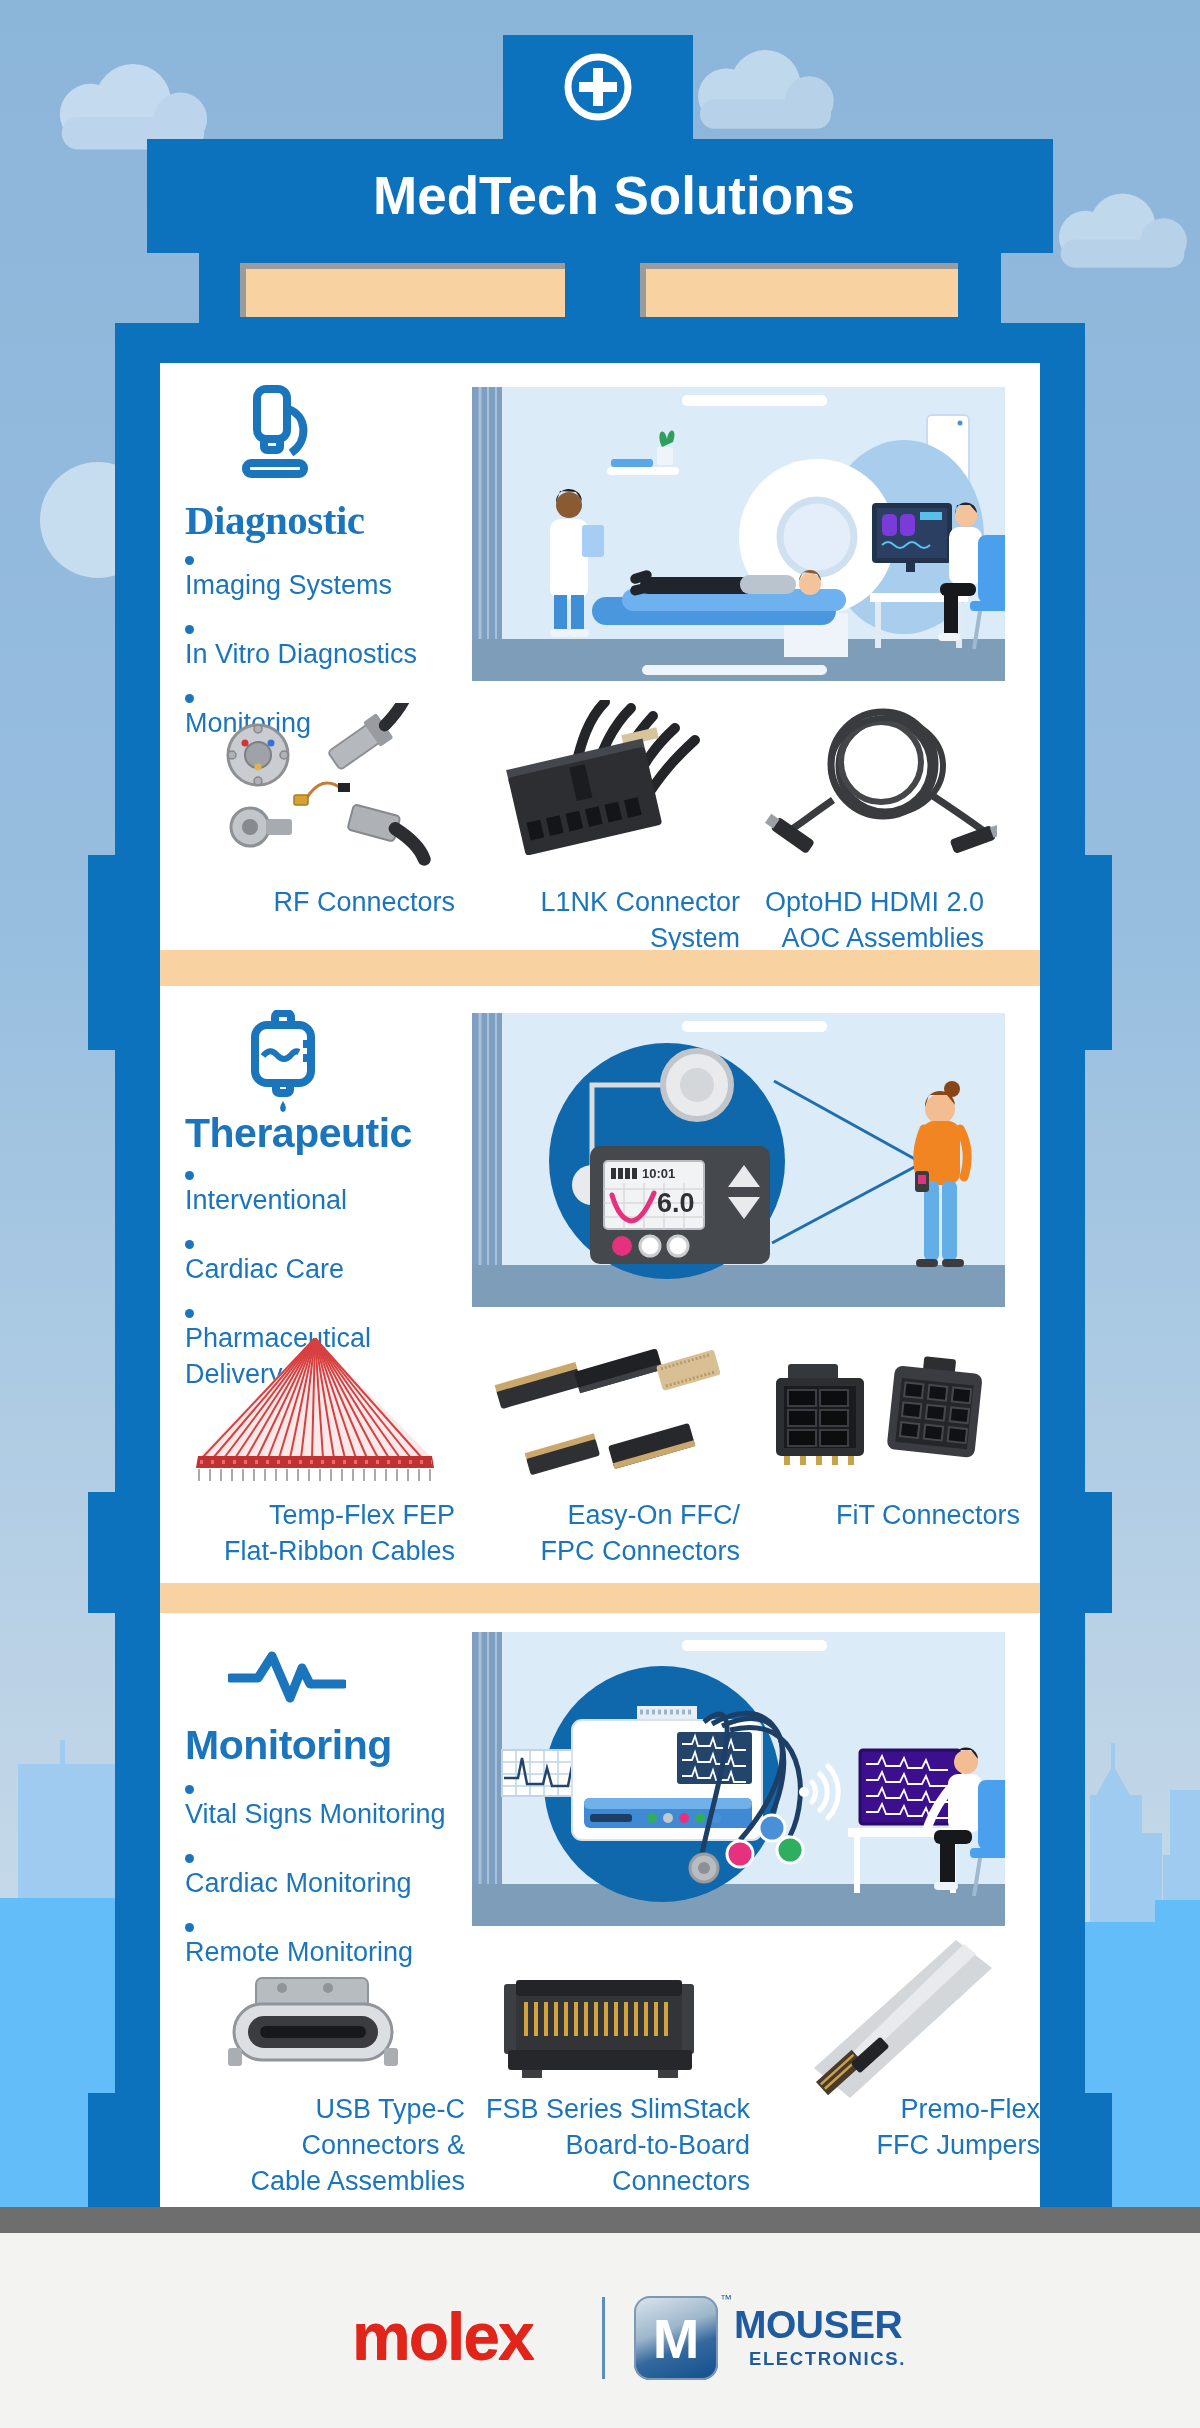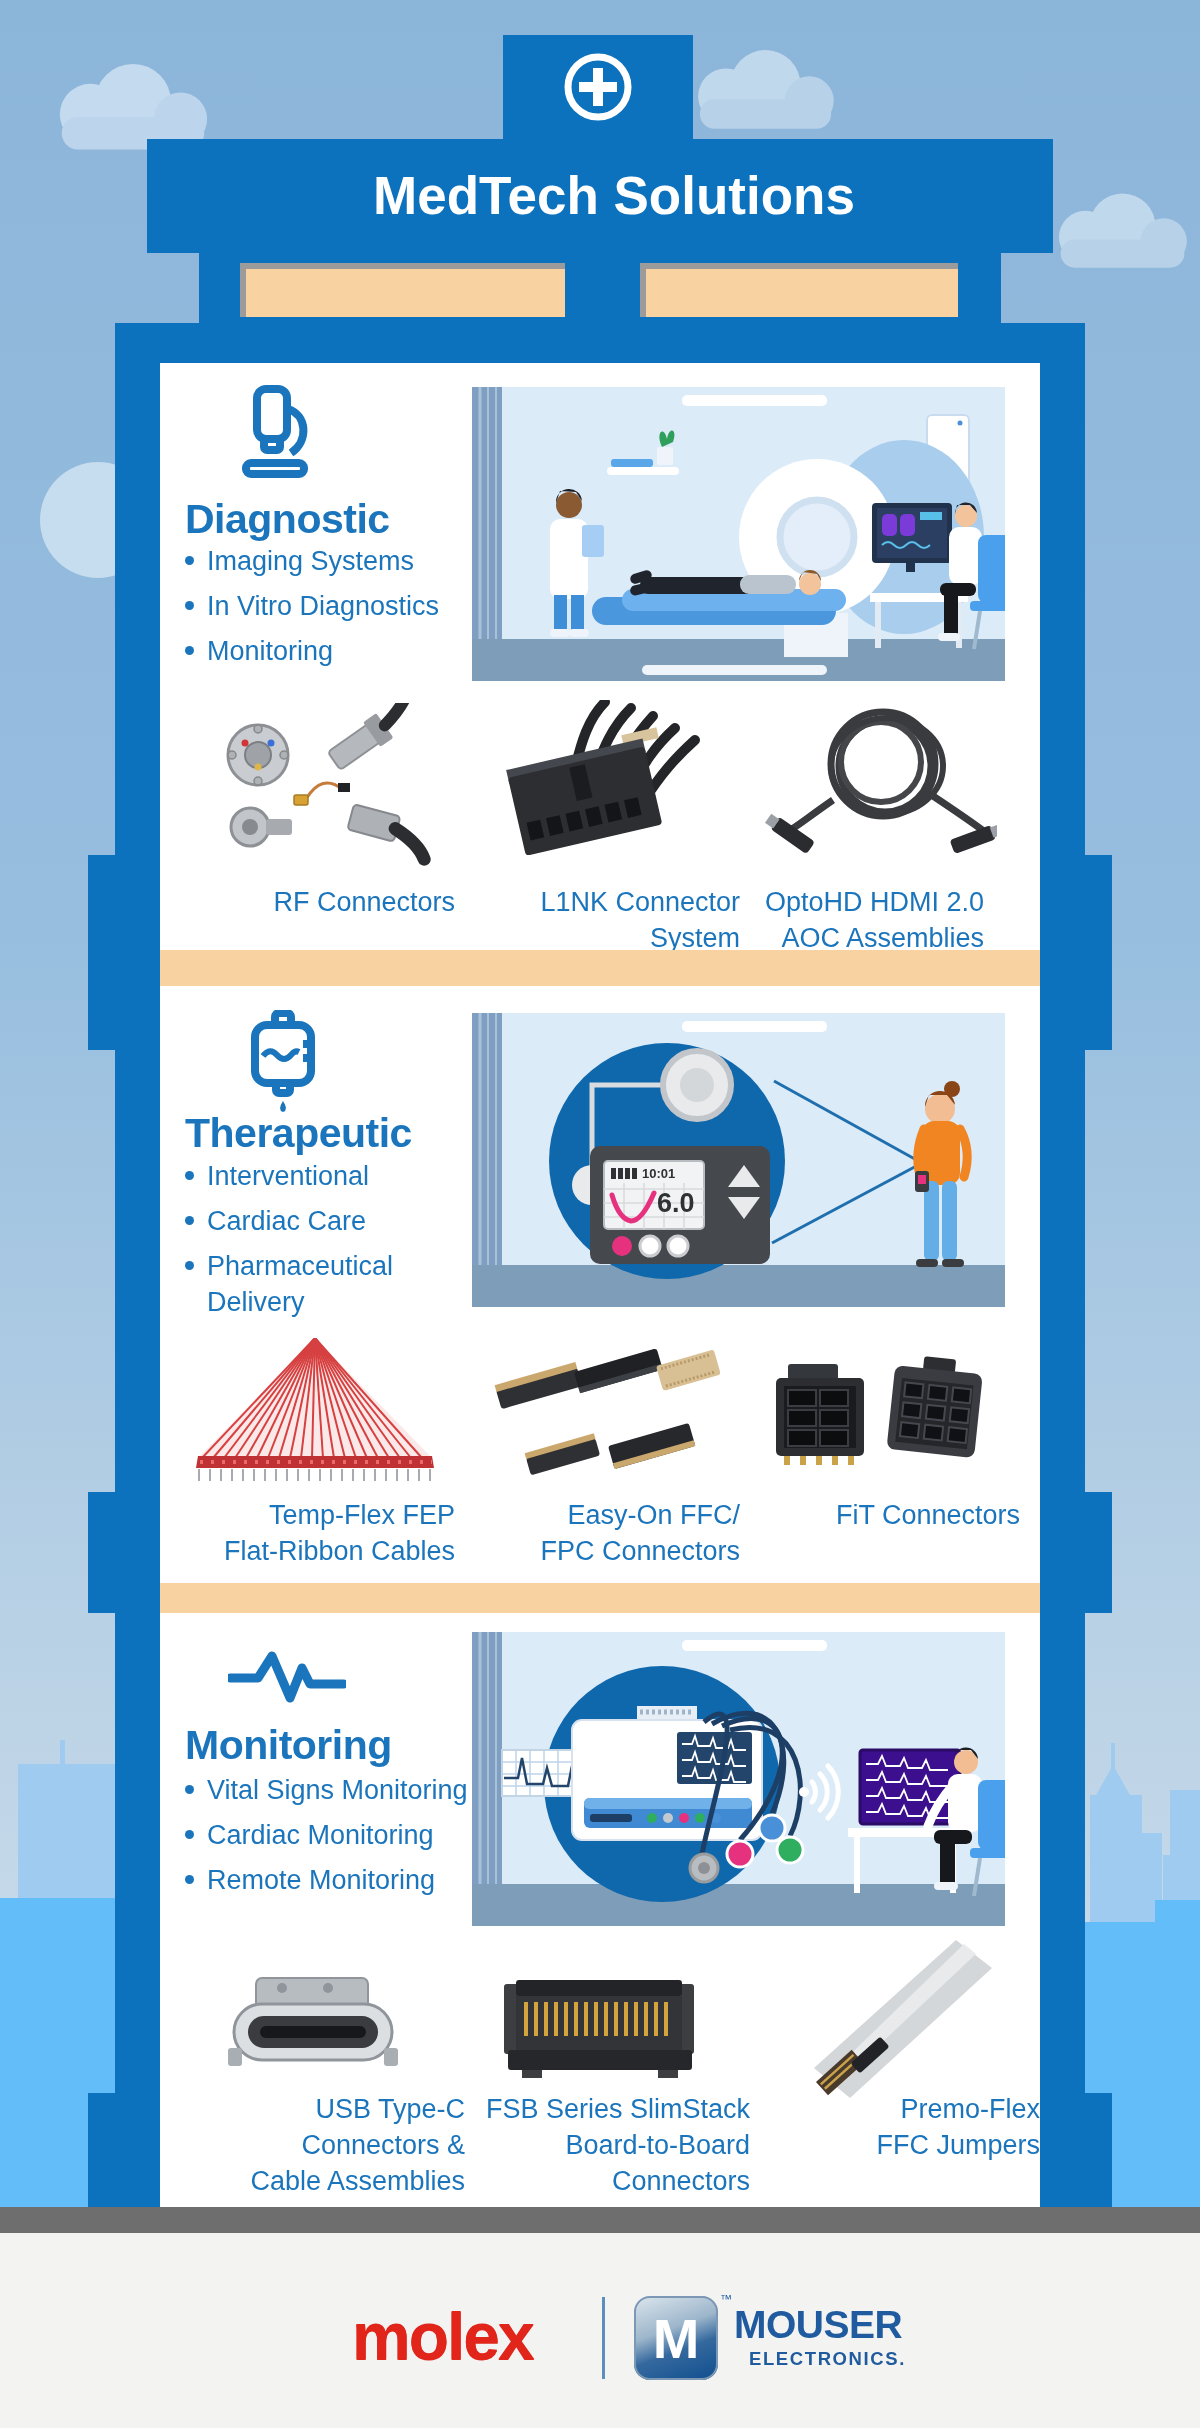--- a/index.html
+++ b/index.html
@@ -3,21 +3,21 @@
 <meta charset="utf-8">
 <style>
   html,body{margin:0;padding:0;}
   body{font-family:"Liberation Sans","DejaVu Sans",sans-serif;}
   .stage{position:relative;width:1200px;height:2428px;overflow:hidden;
          background:linear-gradient(180deg,#8cb5da 0%,#97bedf 38%,#bcd3e6 70%,#d9e6ef 100%);}
   .abs{position:absolute;}
   .blue{background:#0d72bd;}
   .card{background:#ffffff;}
   .sec-title{color:#1b75bc;font-weight:bold;font-size:41px;letter-spacing:-0.5px;}
-  .bullet{display:flex;gap:13px;margin-bottom:9px;color:#1b75bc;font-size:27px;line-height:36px;}
+  .bullet{display:flex;gap:2px;margin-bottom:9px;color:#1b75bc;font-size:27px;line-height:36px;flex-direction:column;}
   .bullet .dot{width:9px;height:9px;border-radius:50%;background:#1b75bc;flex:0 0 auto;margin-top:13px;}
   .bullet .btext{white-space:pre-line;}
   .plabel{color:#1b75bc;font-size:27px;line-height:36px;text-align:right;white-space:pre-line;}
   .hdr-title{color:#ffffff;font-weight:bold;font-size:53px;text-align:center;line-height:114px;padding-left:28px;}
   .window{background:#f9d2a2;border-top:6px solid #9b9b9b;border-left:6px solid #9b9b9b;box-sizing:border-box;}
   .divider{background:#f9d2a2;}
   .grayband{background:#6e6e6e;}
   .footer{background:#f3f3f2;}
   .molex{color:#e1251b;font-weight:bold;font-size:66px;letter-spacing:-2px;line-height:82px;}
   .mouser-badge{width:84px;height:84px;border-radius:16px;
@@ -98,21 +98,21 @@
   <div class="abs card" style="left:160px;top:363px;width:880px;height:1844px;"></div>
 
   <svg class="abs" style="left:233px;top:383px;" width="84" height="102" viewBox="0 0 84 102">
     <g fill="none" stroke="#1b75bc" stroke-width="8" stroke-linejoin="round">
       <rect x="24" y="6" width="30" height="50" rx="9"></rect>
       <rect x="31" y="56" width="16" height="11" rx="3"></rect>
       <path d="M55,26 C74,32 76,58 58,70"></path>
       <rect x="13" y="80" width="58" height="11" rx="5"></rect>
     </g>
   </svg>
-  <div class="abs sec-title" style="left:185px;top:496px;width:320px;">Diagnostic</div>
+  <div class="abs sec-title" style="left:185px;top:496px;width:320px;font-family:Liberation Serif, serif;">Diagnostic</div>
   <div class="abs" style="left:185px;top:543px;width:300px;">
     <div class="bullet">
         <span class="dot"></span>
         <span class="btext">Imaging Systems</span>
       </div>
     <div class="bullet">
         <span class="dot"></span>
         <span class="btext">In Vitro Diagnostics</span>
       </div>
     <div class="bullet">

